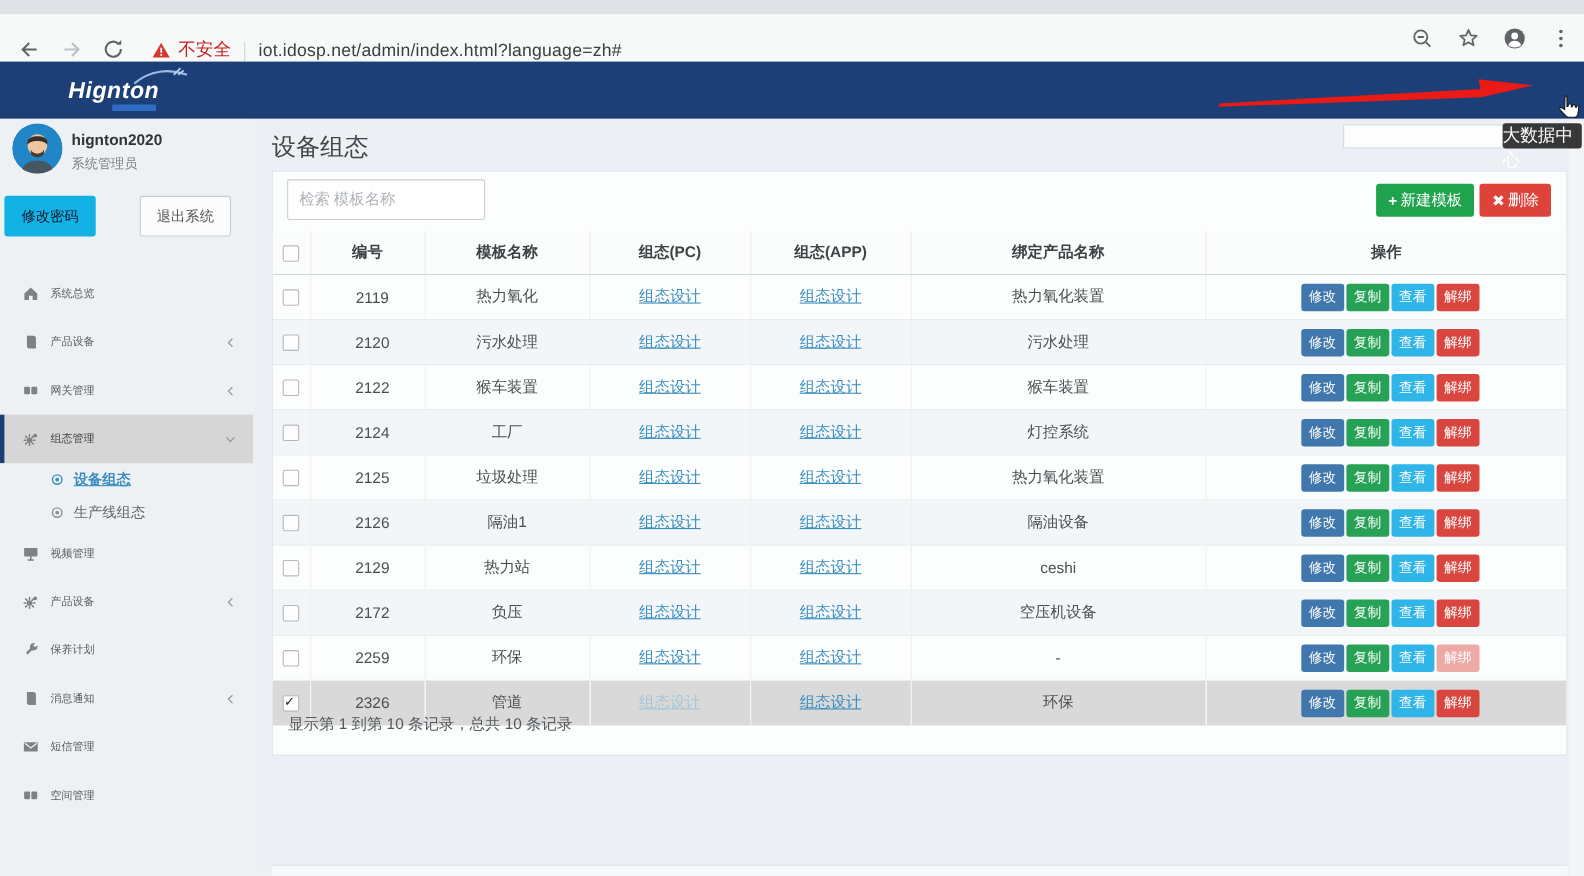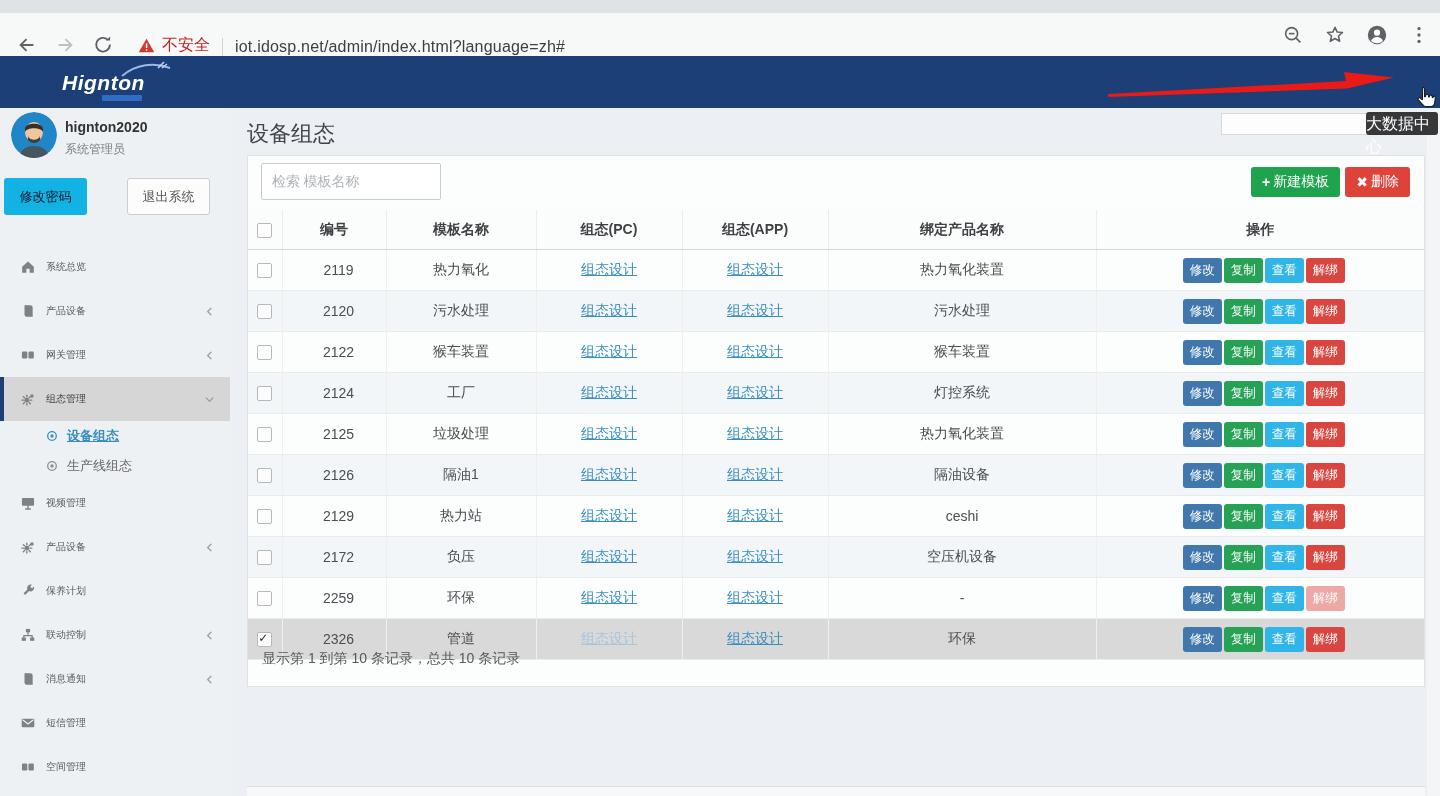--- a/index.html
+++ b/index.html
@@ -257,32 +257,20 @@
         <span>产品设备</span>
         <svg class="ic chev" viewBox="0 0 12 12">
           <path class="st" d="M7.6 2.4 4 6l3.6 3.6" stroke-width="1.4"></path>
         </svg>
       </div>
       <div class="mi">
         <svg class="ic " viewBox="0 0 12 12">
           <path d="M11 2.2a3.1 3.1 0 0 1-4.1 3.9L3.6 9.4 2.2 8l3.3-3.3A3.1 3.1 0 0 1 9.4.6L7.8 2.2l1.6 1.6z"></path>
         </svg>
         <span>保养计划</span>
-      </div>
-      <div class="mi">
-        <svg class="ic " viewBox="0 0 12 12">
-          <rect x="4.2" y="0.8" width="3.6" height="2.8"></rect>
-          <rect x="0.6" y="8.2" width="3.6" height="2.8"></rect>
-          <rect x="7.8" y="8.2" width="3.6" height="2.8"></rect>
-          <path class="st" d="M6 3.6v1.8M2.4 8.2V6.6h7.2v1.6" stroke-width="1.1"></path>
-        </svg>
-        <span>联动控制</span>
-        <svg class="ic chev" viewBox="0 0 12 12">
-          <path class="st" d="M7.6 2.4 4 6l3.6 3.6" stroke-width="1.4"></path>
-        </svg>
       </div>
       <div class="mi">
         <svg class="ic " viewBox="0 0 12 12">
           <path d="M3 1h5a2 2 0 0 1 2 2v8H5a2 2 0 0 1-2-2z"></path>
           <path class="st" d="M4.9 1.4v7.8" stroke-width=".9"></path>
         </svg>
         <span>消息通知</span>
         <svg class="ic chev" viewBox="0 0 12 12">
           <path class="st" d="M7.6 2.4 4 6l3.6 3.6" stroke-width="1.4"></path>
         </svg>

